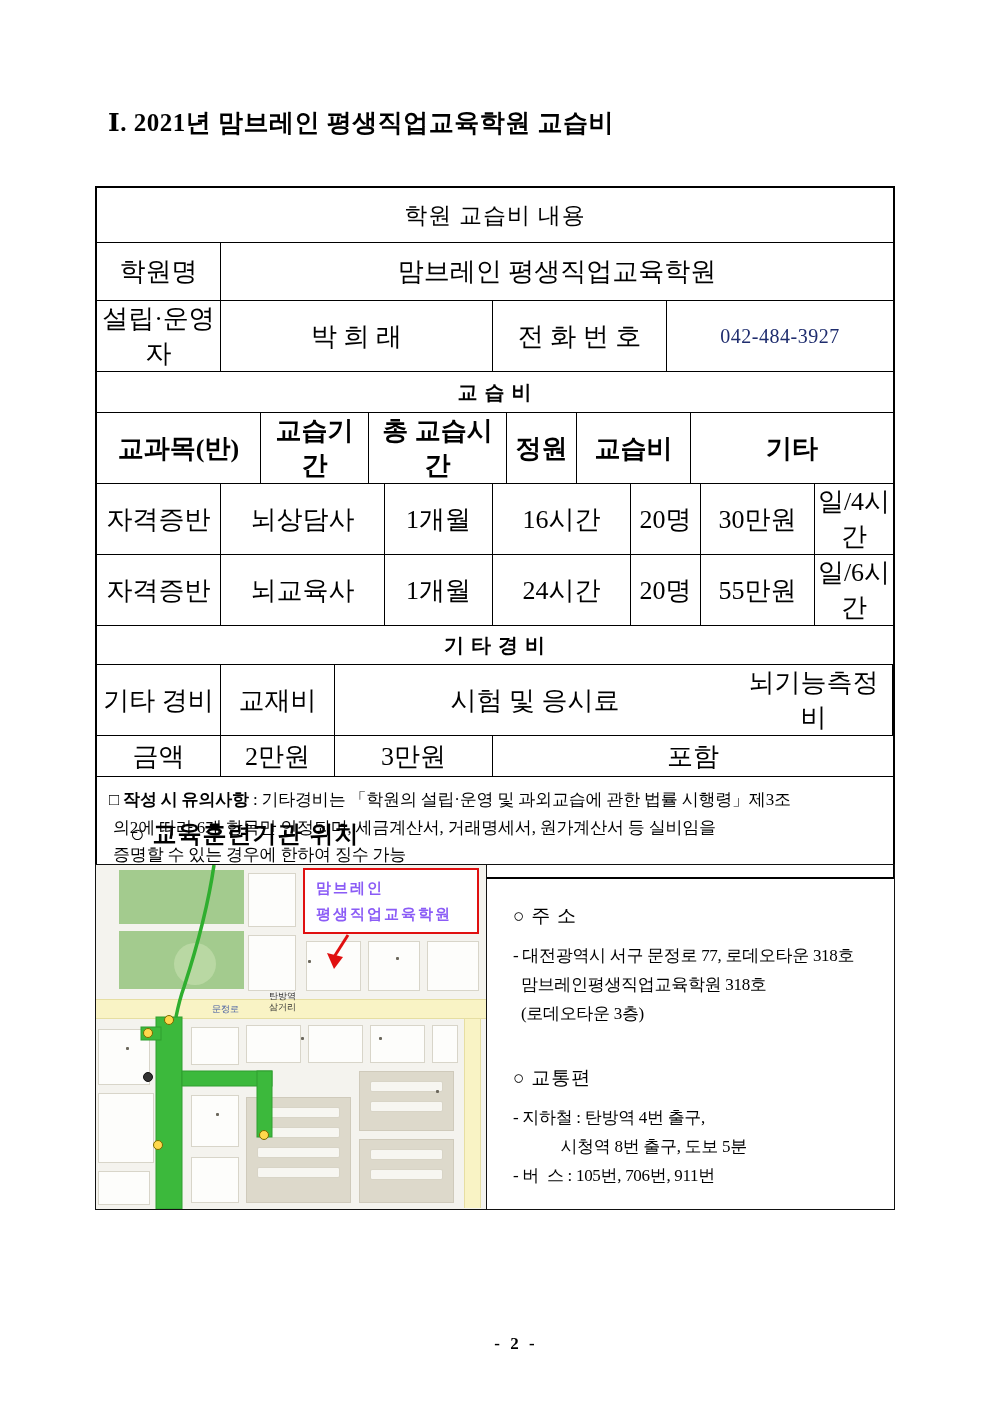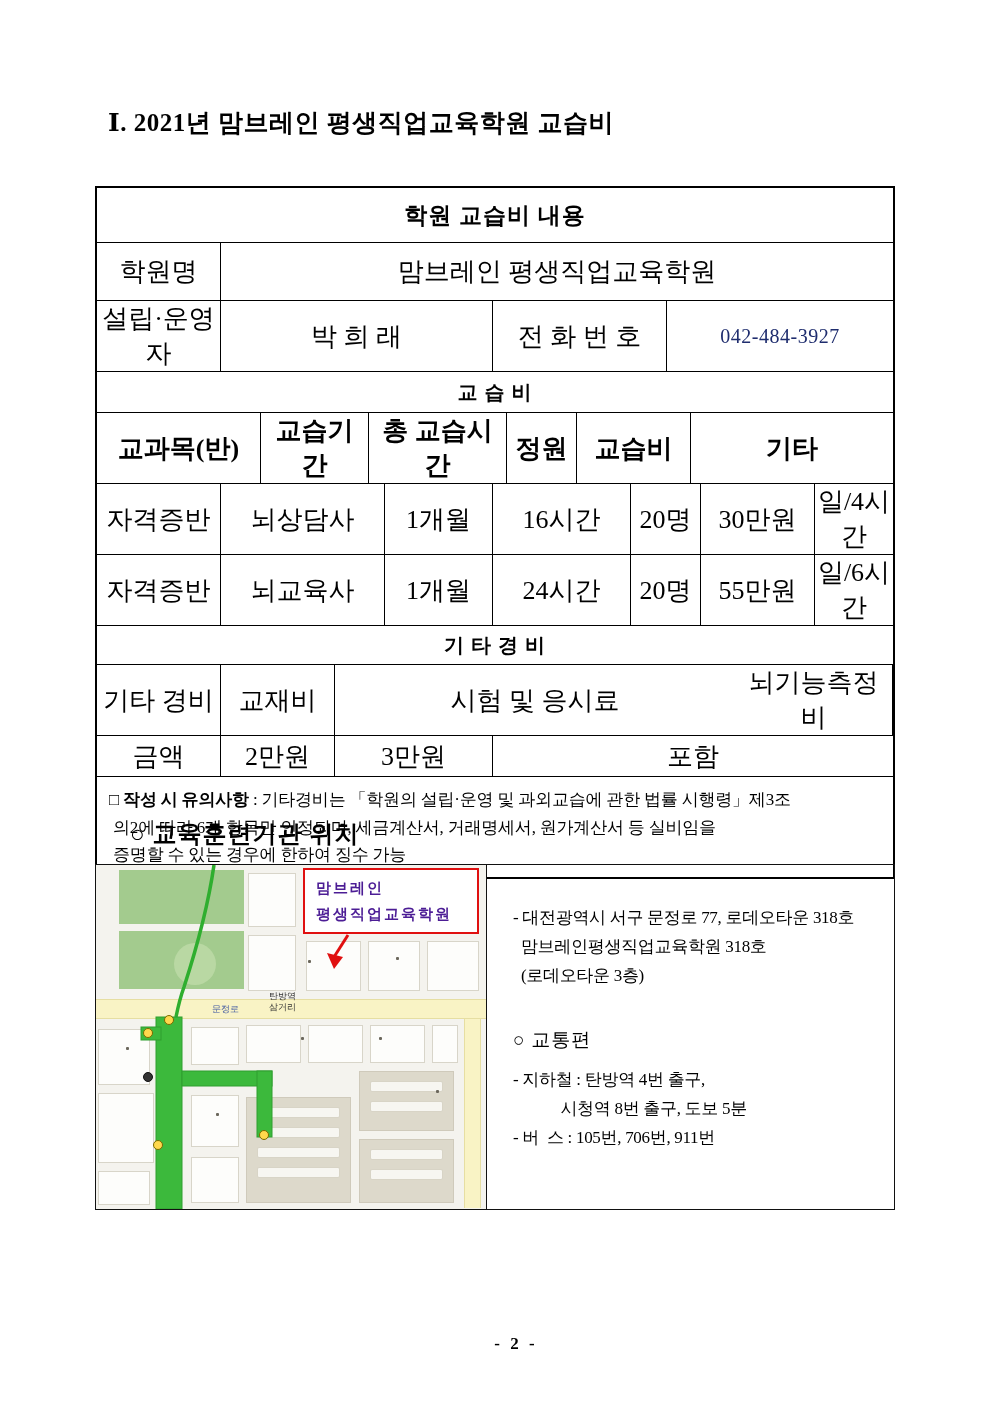--- a/index.html
+++ b/index.html
@@ -12,21 +12,21 @@
   .tbl{position:absolute;left:95px;top:186px;width:800px;border:2px solid #000;box-sizing:border-box;}
   .trow{display:flex;border-top:1px solid #000;align-items:stretch;}
   .trow:first-child{border-top:none;}
   .cell{border-right:1px solid #000;display:flex;align-items:center;justify-content:center;
         font-size:26px;text-align:center;box-sizing:border-box;padding:0 2px;}
   .cell.last{border-right:none;flex:1;}
   .w124{width:124px}.w272{width:272px}.w174{width:174px}.w164{width:164px}
   .w108{width:108px}.w138{width:138px}.w70{width:70px}.w114{width:114px}.w158{width:158px}
   .h54{min-height:54px}.h57{min-height:57px}.h48{min-height:48px}.h40{min-height:40px}
   .h55{min-height:55px}.h53{min-height:53px}.h52{min-height:52px}.h38{min-height:38px}.h37{min-height:37px}
-  .tbl-title{font-size:23px;font-weight:700;letter-spacing:1px;}
+  .tbl-title{font-size:23px;font-weight:400;letter-spacing:1px;}
   .sect{font-size:20px;font-weight:600;letter-spacing:1px;}
   .colhead{font-weight:600;}
   .phone{color:#1f2d6e;font-size:20px;letter-spacing:.5px;}
   .note{display:block;text-align:left;padding:9px 10px 8px 12px;font-size:17px;line-height:1.62;
         white-space:pre-wrap;letter-spacing:-.2px;}
   .note-label{font-weight:700;}
 
   
   .loc-title{position:absolute;left:130px;top:818px;font-size:24px;font-weight:600;letter-spacing:1px;}
   .loc-box{position:absolute;left:95px;top:864px;width:800px;height:346px;border:1px solid #111;
@@ -47,21 +47,21 @@
   .road-v{left:368px;top:154px;width:17px;height:189px;background:#f9f3c5;
           border-left:1px solid #e6dea2;border-right:1px solid #e6dea2;}
   .bldg{background:#fdfdfb;border:1px solid #d8d5c9;}
   .blockb{background:#ddd9cb;border:1px solid #cfcabb;}
   .strip{position:static;display:block;background:#f7f6f1;border:1px solid #d8d4c6;
          height:11px;margin:9px 10px;border-radius:2px;}
   .poi{width:3px;height:3px;background:#6b675c;border-radius:1px;}
   .route-svg{left:0;top:0;}
   .annot{left:207px;top:3px;width:176px;height:66px;background:#fff;border:2px solid #e01010;
          display:flex;flex-direction:column;justify-content:center;gap:7px;padding-left:11px;}
-  .annot span{position:static;font-size:15px;font-weight:700;color:#4c1d95;letter-spacing:2px;
+  .annot span{position:static;font-size:15px;font-weight:700;color:#8b5cf6;letter-spacing:2px;
               font-family:"Liberation Serif","DejaVu Serif",serif;}
   .road-label{left:116px;top:138px;font-size:9px;color:#3c55a0;
               font-family:"Liberation Sans","DejaVu Sans",sans-serif;}
   .junction-label{left:173px;top:126px;font-size:9px;color:#333;line-height:1.25;text-align:center;
                   font-family:"Liberation Sans","DejaVu Sans",sans-serif;}
   .junction-label span{position:static;display:block;}
 
   .page-num{position:absolute;left:0;top:1334px;width:100%;text-align:center;
             font-size:17px;font-weight:700;letter-spacing:3px;}
 </style>
@@ -224,20 +224,21 @@
 
       <div class="road-label">문정로</div>
       <div class="junction-label">
         <span>탄방역</span>
         <span>삼거리</span>
       </div>
     </div>
 
     <div class="info-pane">
       <div class="address-block">
+        <div class="info-heading">○ 주   소</div>
         <div class="info-lines">- 대전광역시 서구 문정로 77, 로데오타운 318호
   맘브레인평생직업교육학원 318호
   (로데오타운 3층)</div>
       </div>
       <div class="transport-block">
         <div class="info-heading">○ 교통편</div>
         <div class="info-lines">- 지하철 : 탄방역 4번 출구,
             시청역 8번 출구, 도보 5분
 - 버  스 : 105번, 706번, 911번</div>
       </div>

